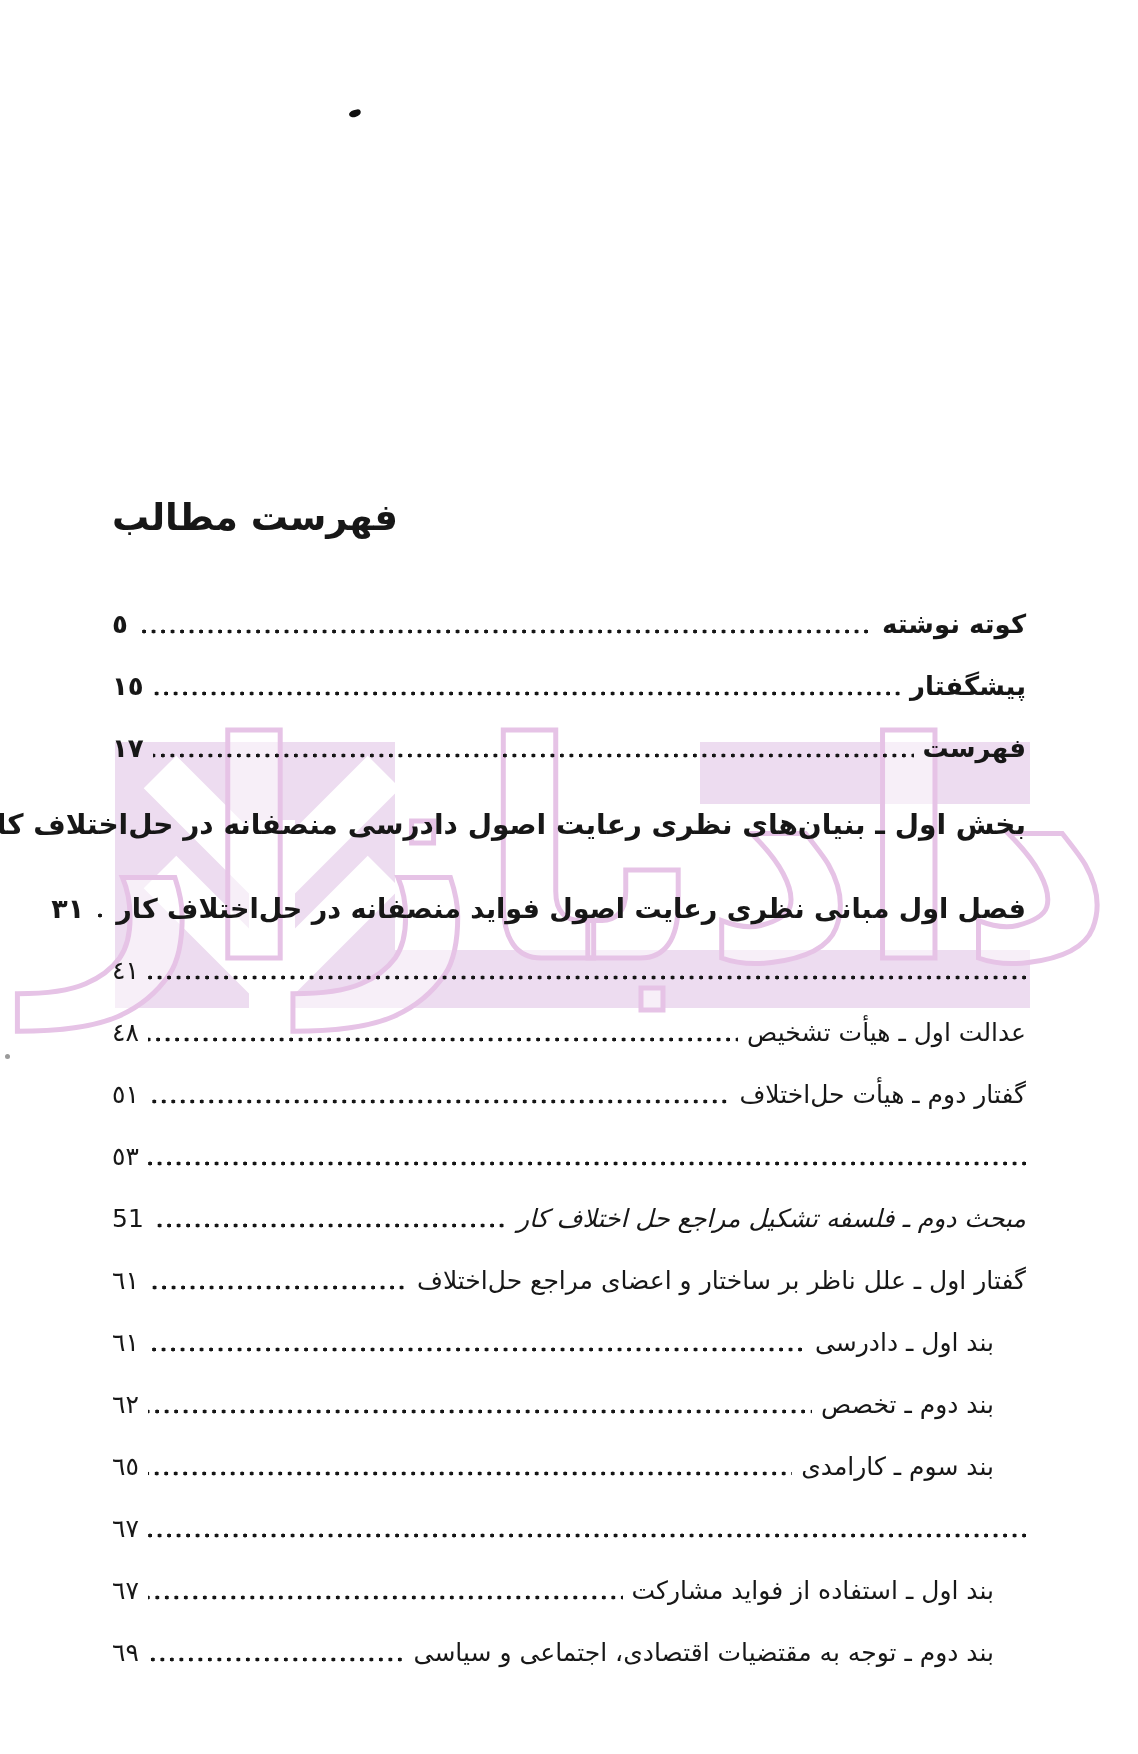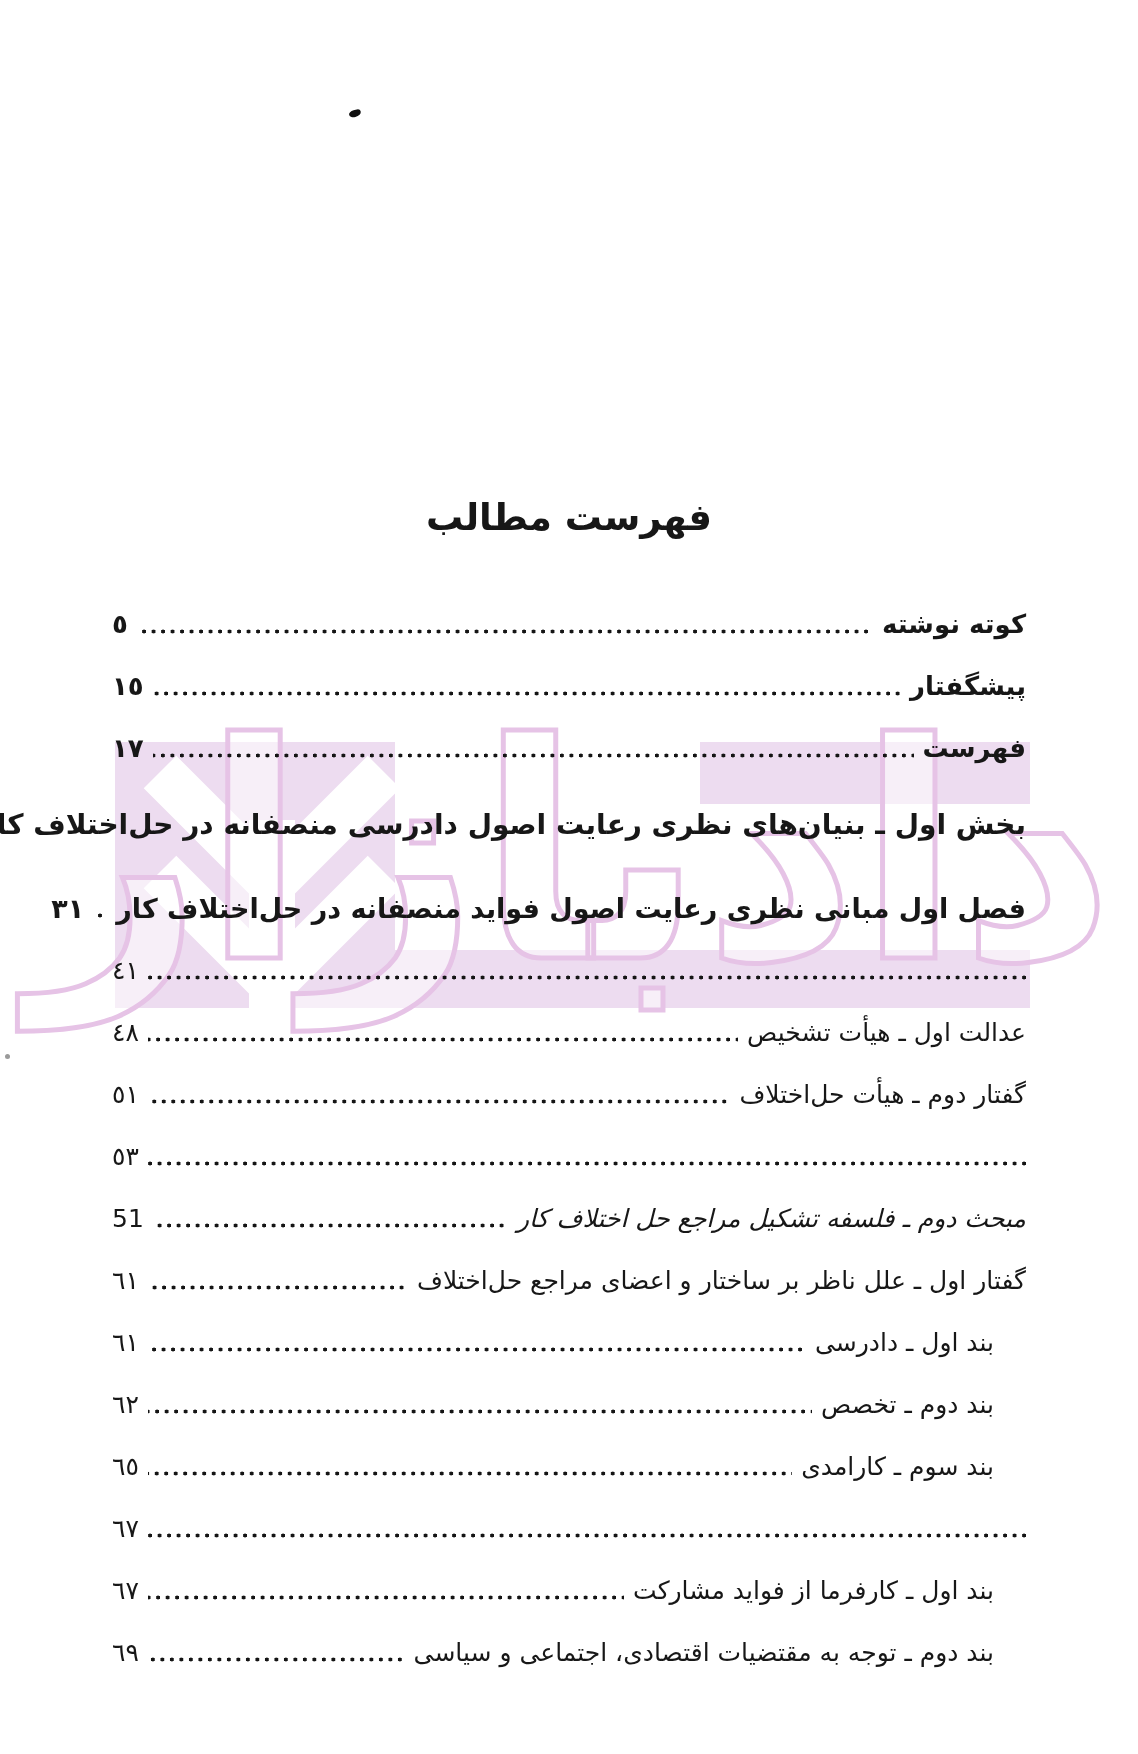--- a/index.html
+++ b/index.html
@@ -18,21 +18,21 @@
   
   .speck{position:absolute;background:#101010;border-radius:50% 40% 60% 50%;z-index:2;}
   .speck-top{left:349px;top:110px;width:12px;height:7px;transform:rotate(-15deg);}
   .speck-left{left:5px;top:1054px;width:5px;height:5px;background:#9a9a9a;border-radius:50%;}
 
   .content{position:relative;z-index:1;padding:0 112px;}
 
   .title{
     margin:0;
     padding-top:496px;
-    text-align:center;
+    text-align:left;
     font-size:37px;
     font-weight:700;
     letter-spacing:0px;
   }
 
   .entries{direction:rtl;margin-top:54px;}
 
   .entry{
     display:flex;
     align-items:center;
@@ -172,21 +172,21 @@
       <span class="leader"></span>
       <span class="pagenum">٦٥</span>
     </div>
 
     <div class="entry e-goftar">
       <span class="leader"></span>
       <span class="pagenum">٦٧</span>
     </div>
 
     <div class="entry e-band">
-      <span class="label">بند اول ـ کارفرما از فواید مشارکت</span>
+      <span class="label">بند اول ـ استفاده از فواید مشارکت</span>
       <span class="leader"></span>
       <span class="pagenum">٦٧</span>
     </div>
 
     <div class="entry e-band">
       <span class="label">بند دوم ـ توجه به مقتضیات اقتصادی، اجتماعی و سیاسی</span>
       <span class="leader"></span>
       <span class="pagenum">٦٩</span>
     </div>
   </div>

